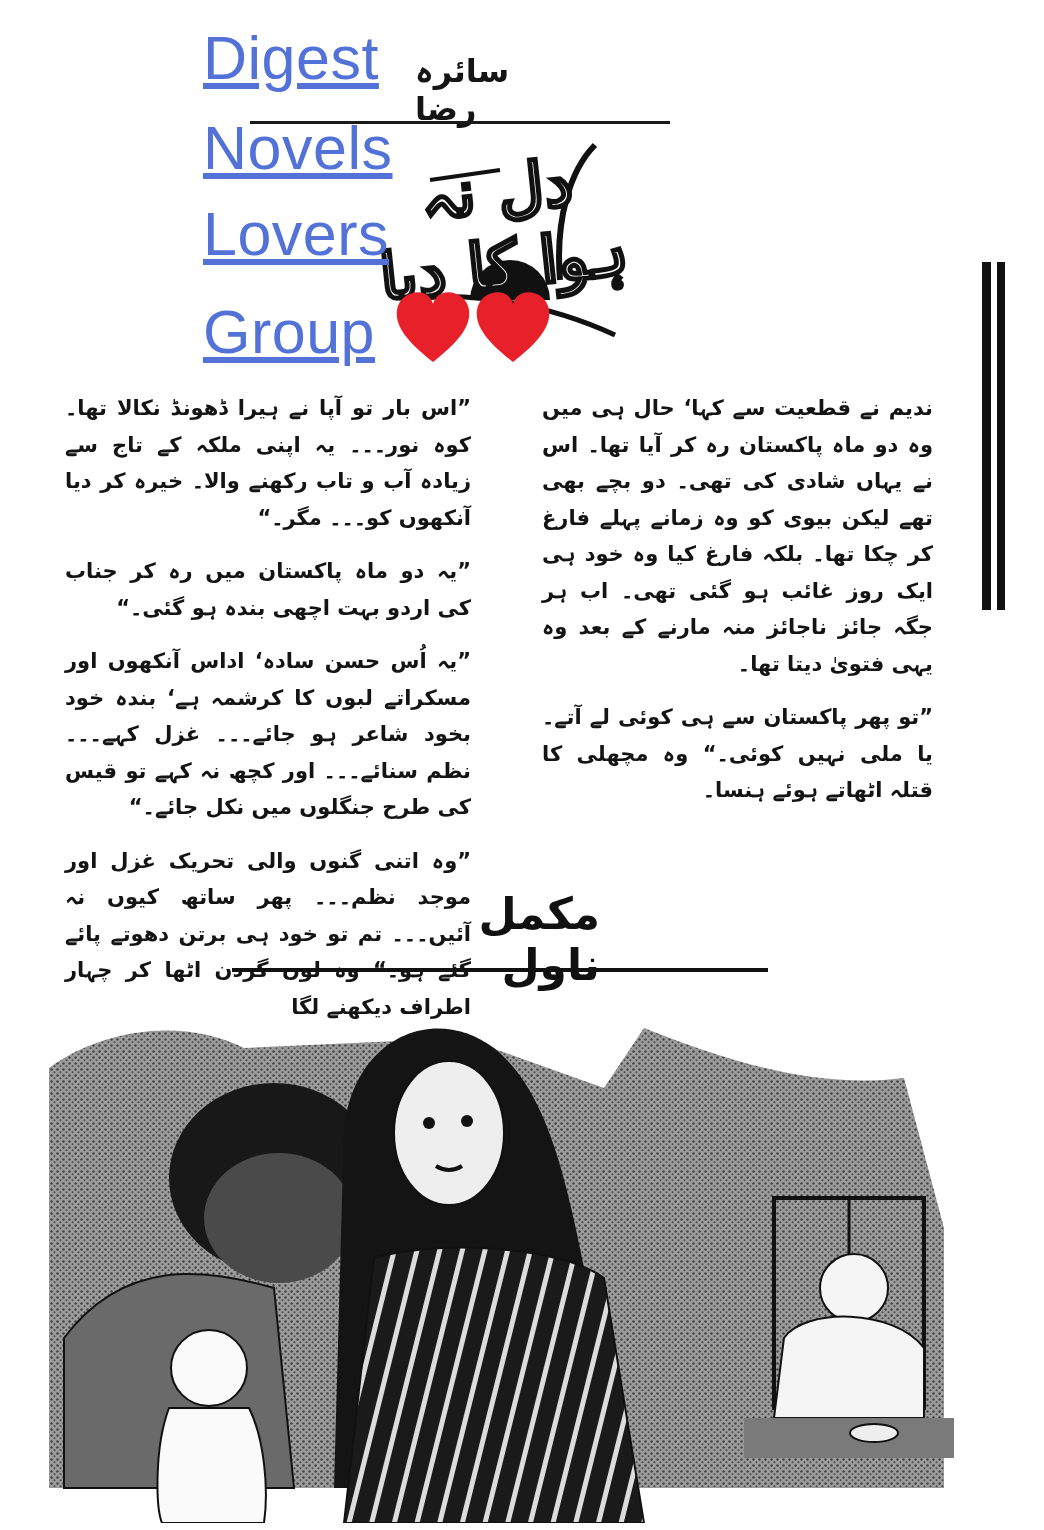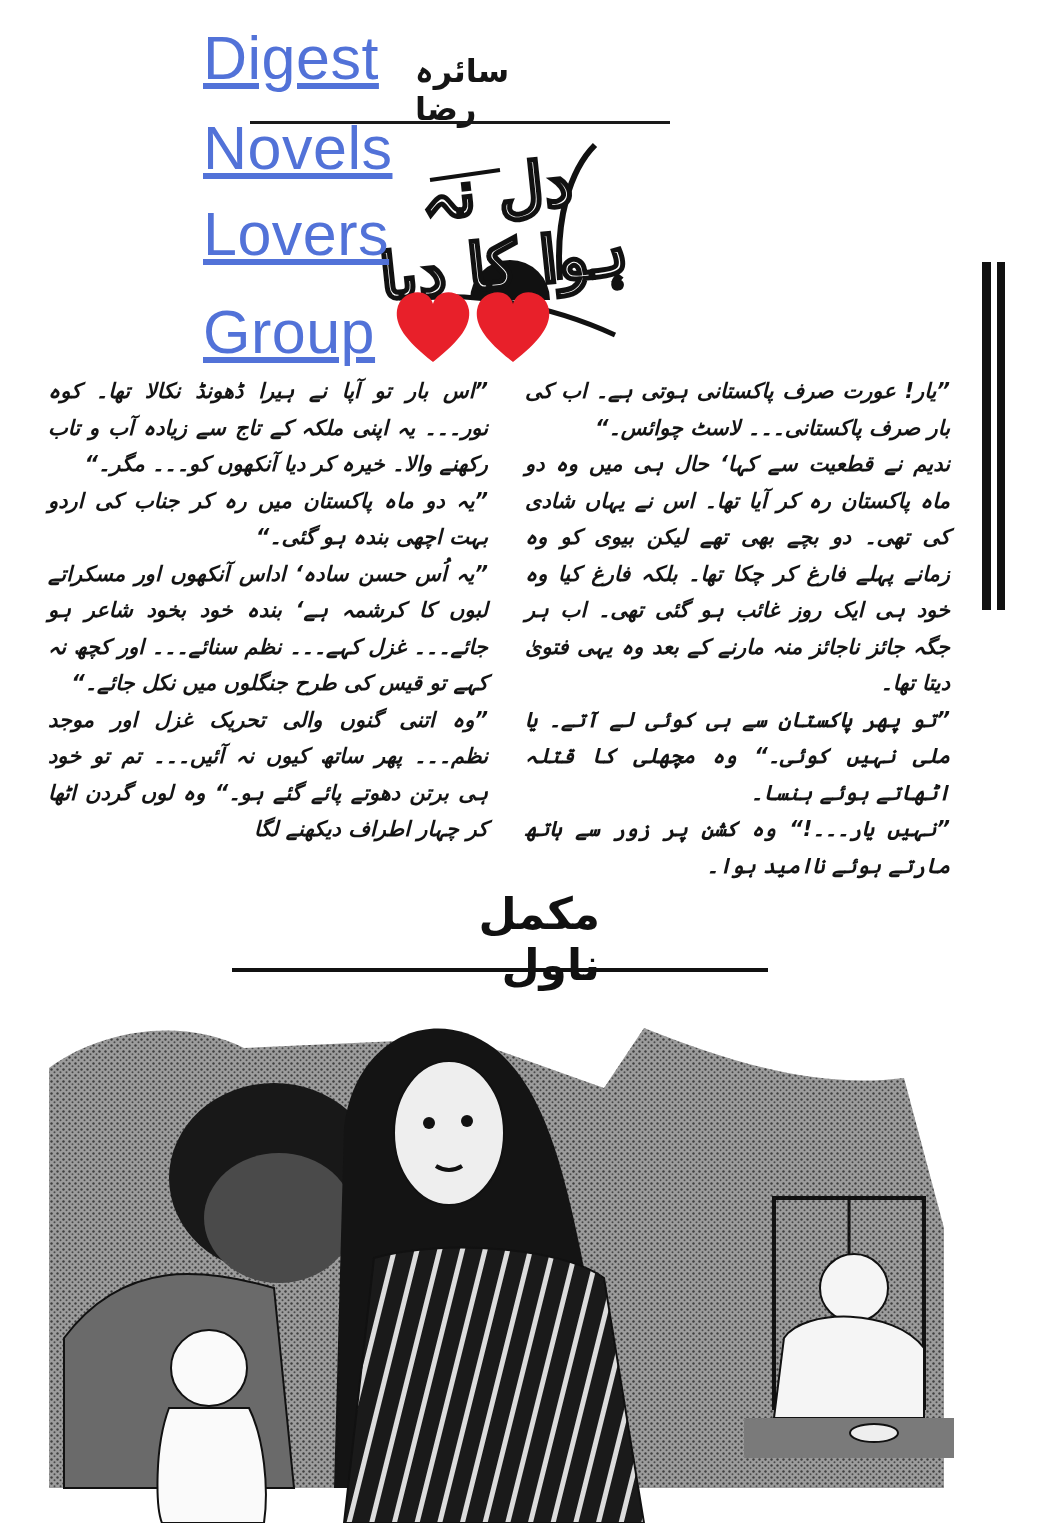--- a/index.html
+++ b/index.html
@@ -43,21 +43,21 @@
 
   
   .vbar { position:absolute; top:262px; height:348px; background:#111; }
 
   
   .col {
     position:absolute; direction:rtl; text-align:justify;
     font-family:"DejaVu Sans", sans-serif; font-weight:bold;
     font-size:21px; line-height:36.5px; color:#141414;
   }
-  .col p { margin:0;font-style:italic; }
+  .col p { margin:17px; }
   .col-right { left:525px; top:373px; width:425px; }
   .col-left  { left:48px;  top:373px; width:440px; }
 
   
   .section-heading {
     position:absolute; left:380px; top:888px; width:220px; text-align:right;
     font-family:"DejaVu Sans", sans-serif; font-weight:bold; font-size:44px;
     direction:rtl; color:#111;
   }
   .rule-mid { position:absolute; left:232px; top:968px; width:536px; height:4px; background:#111; }
@@ -88,24 +88,22 @@
 
 <svg class="hearts" width="160" height="75" viewBox="0 0 160 75">
   <path d="M38 72 C 10 50, 0 35, 2 20 C 4 6, 18 0, 28 3 C 34 5, 37 10, 38 14 C 39 10, 42 5, 48 3 C 58 0, 72 6, 74 20 C 76 35, 66 50, 38 72 Z" fill="#e8202a"></path>
   <path d="M118 72 C 90 50, 80 35, 82 20 C 84 6, 98 0, 108 3 C 114 5, 117 10, 118 14 C 119 10, 122 5, 128 3 C 138 0, 152 6, 154 20 C 156 35, 146 50, 118 72 Z" fill="#e8202a"></path>
 </svg>
 
 <div class="vbar" style="left:982px; width:9px;"></div>
 <div class="vbar" style="left:997px; width:8px;"></div>
 
 <div class="col col-right">
-  <p>”یار! عورت صرف پاکستانی ہوتی ہے۔ اب کی بار صرف پاکستانی۔۔۔ لاسٹ چوائس۔“</p>
   <p>ندیم نے قطعیت سے کہا‘ حال ہی میں وہ دو ماہ پاکستان رہ کر آیا تھا۔ اس نے یہاں شادی کی تھی۔ دو بچے بھی تھے لیکن بیوی کو وہ زمانے پہلے فارغ کر چکا تھا۔ بلکہ فارغ کیا وہ خود ہی ایک روز غائب ہو گئی تھی۔ اب ہر جگہ جائز ناجائز منہ مارنے کے بعد وہ یہی فتویٰ دیتا تھا۔</p>
   <p>”تو پھر پاکستان سے ہی کوئی لے آتے۔ یا ملی نہیں کوئی۔“ وہ مچھلی کا قتلہ اٹھاتے ہوئے ہنسا۔</p>
-  <p>”نہیں یار۔۔۔!“ وہ کشن پر زور سے ہاتھ مارتے ہوئے ناامید ہوا۔</p>
 </div>
 
 <div class="col col-left">
   <p>”اس بار تو آپا نے ہیرا ڈھونڈ نکالا تھا۔ کوہ نور۔۔۔ یہ اپنی ملکہ کے تاج سے زیادہ آب و تاب رکھنے والا۔ خیرہ کر دیا آنکھوں کو۔۔۔ مگر۔“</p>
   <p>”یہ دو ماہ پاکستان میں رہ کر جناب کی اردو بہت اچھی بندہ ہو گئی۔“</p>
   <p>”یہ اُس حسن سادہ‘ اداس آنکھوں اور مسکراتے لبوں کا کرشمہ ہے‘ بندہ خود بخود شاعر ہو جائے۔۔۔ غزل کہے۔۔۔ نظم سنائے۔۔۔ اور کچھ نہ کہے تو قیس کی طرح جنگلوں میں نکل جائے۔“</p>
   <p>”وہ اتنی گنوں والی تحریک غزل اور موجد نظم۔۔۔ پھر ساتھ کیوں نہ آئیں۔۔۔ تم تو خود ہی برتن دھوتے پائے گئے ہو۔“ وہ لوں گردن اٹھا کر چہار اطراف دیکھنے لگا</p>
 </div>
 
 <div class="section-heading">مکمل ناول</div>

